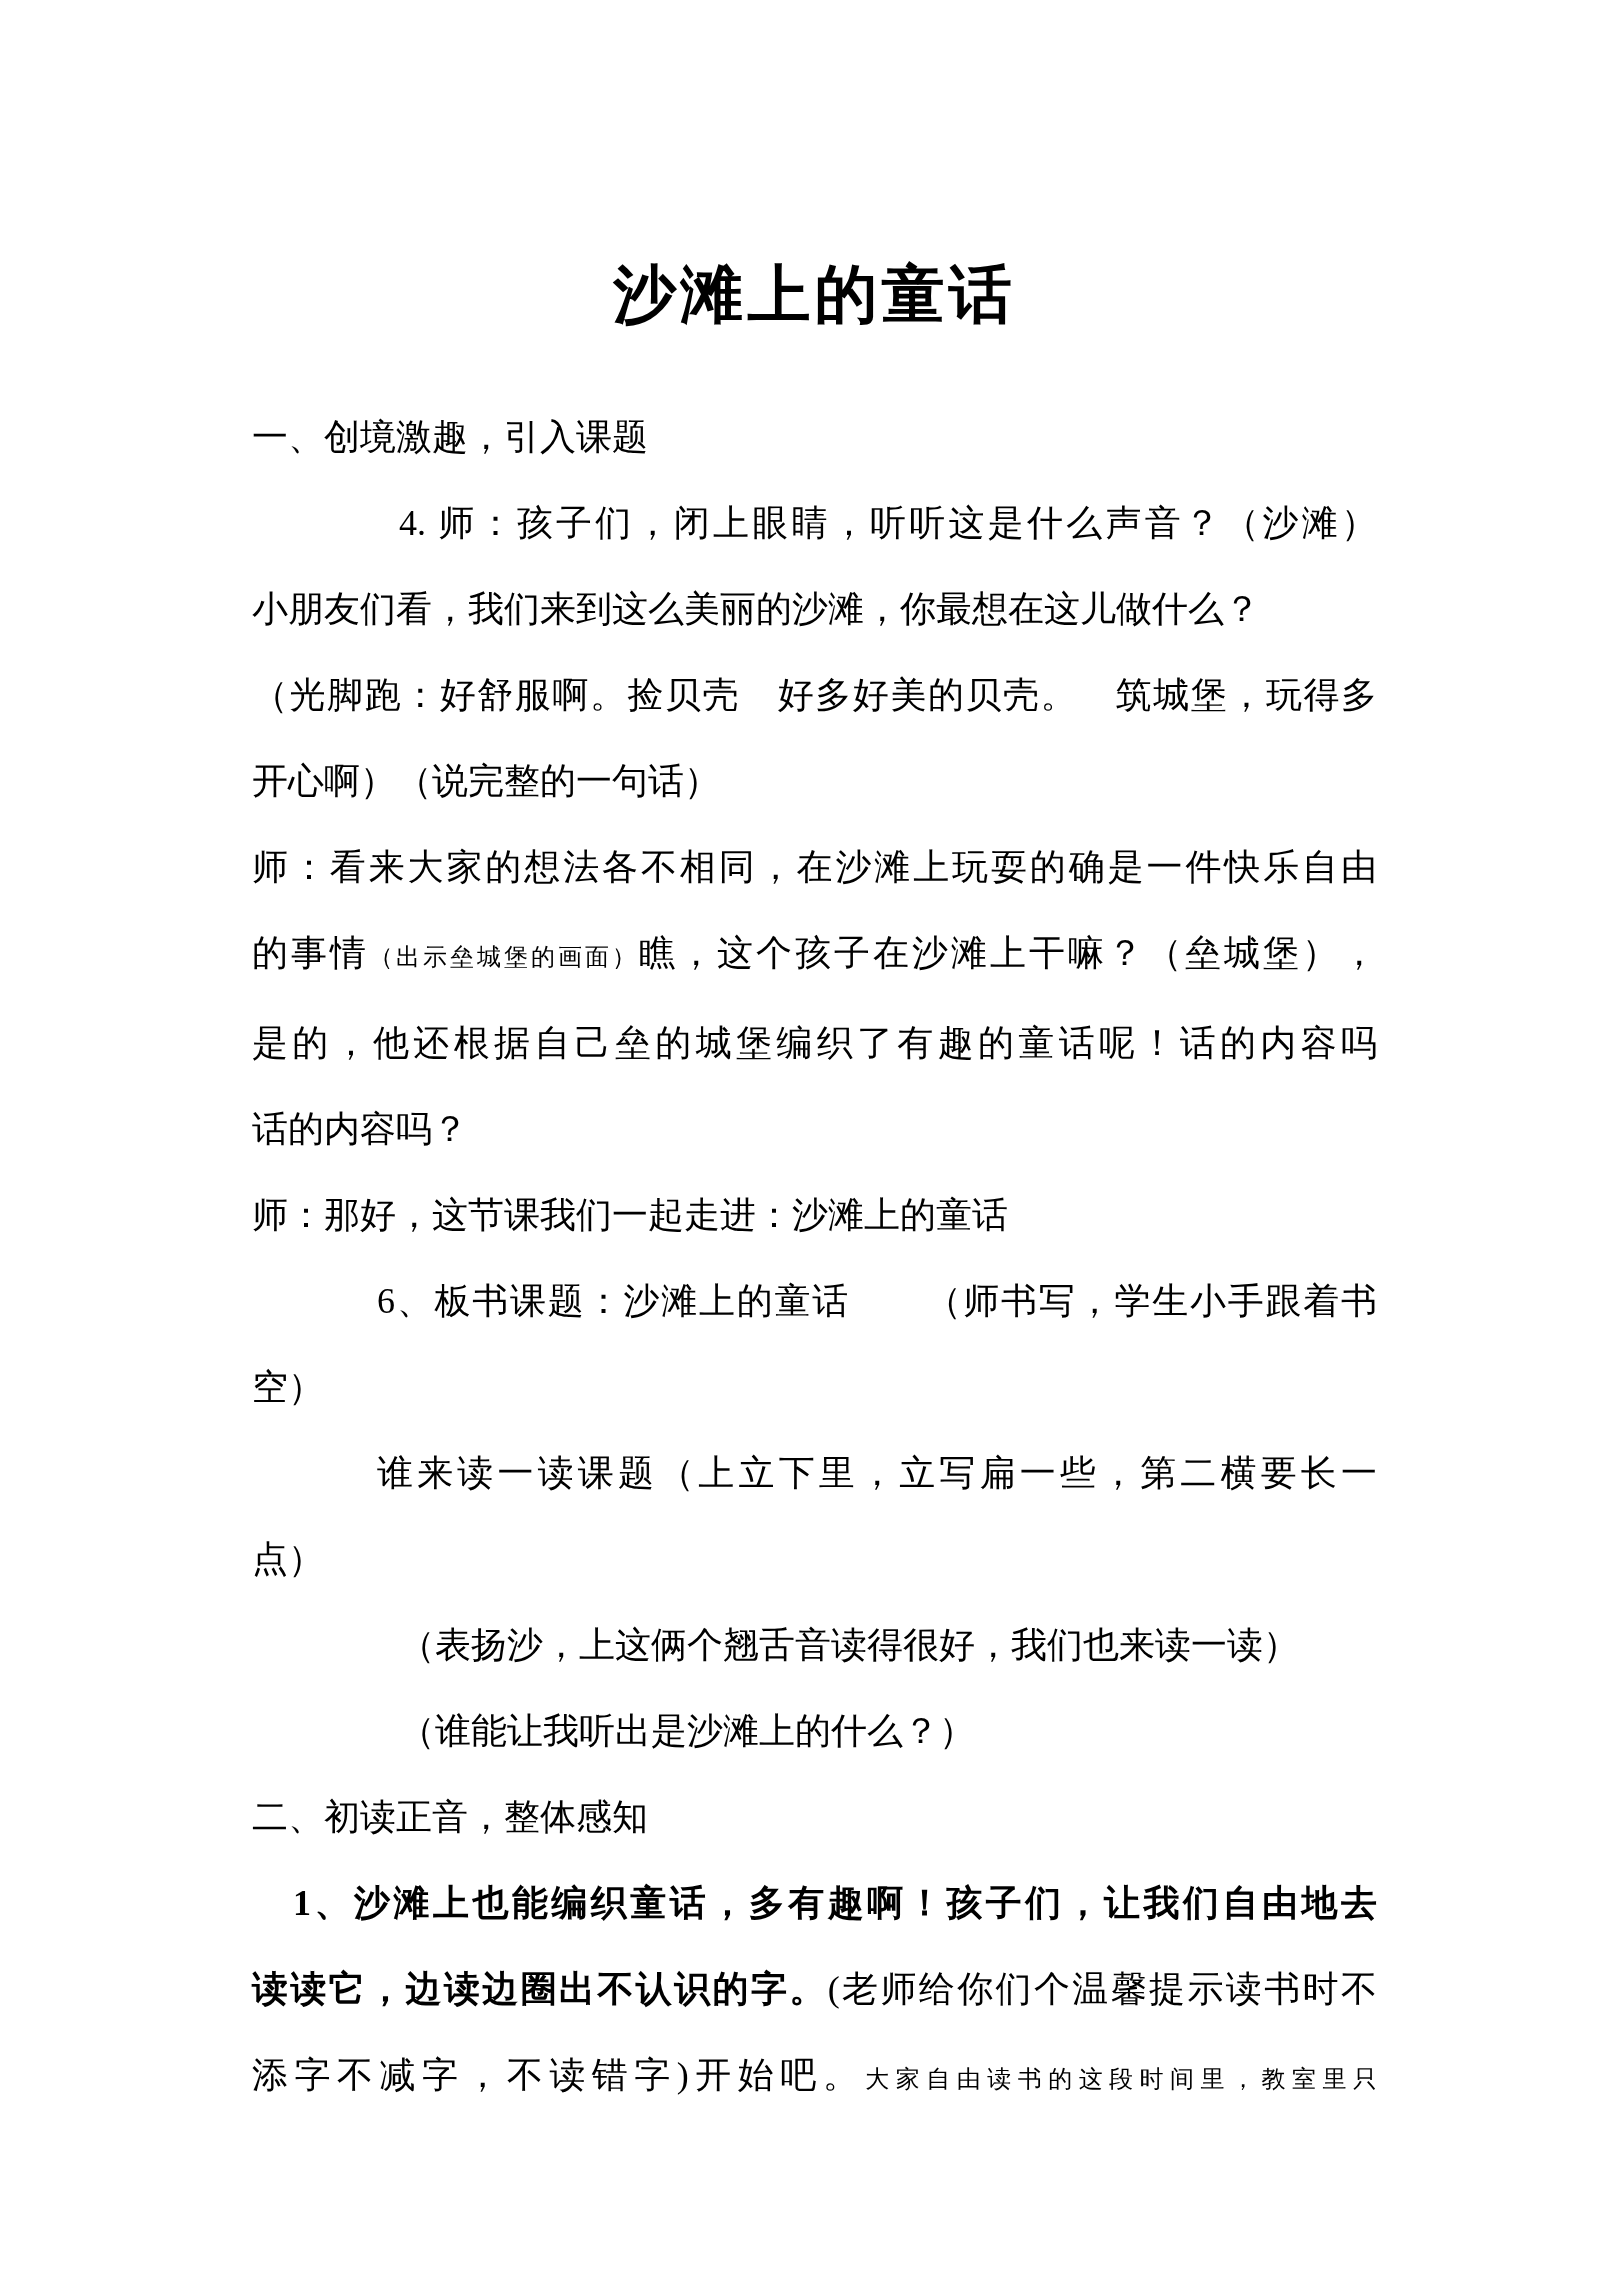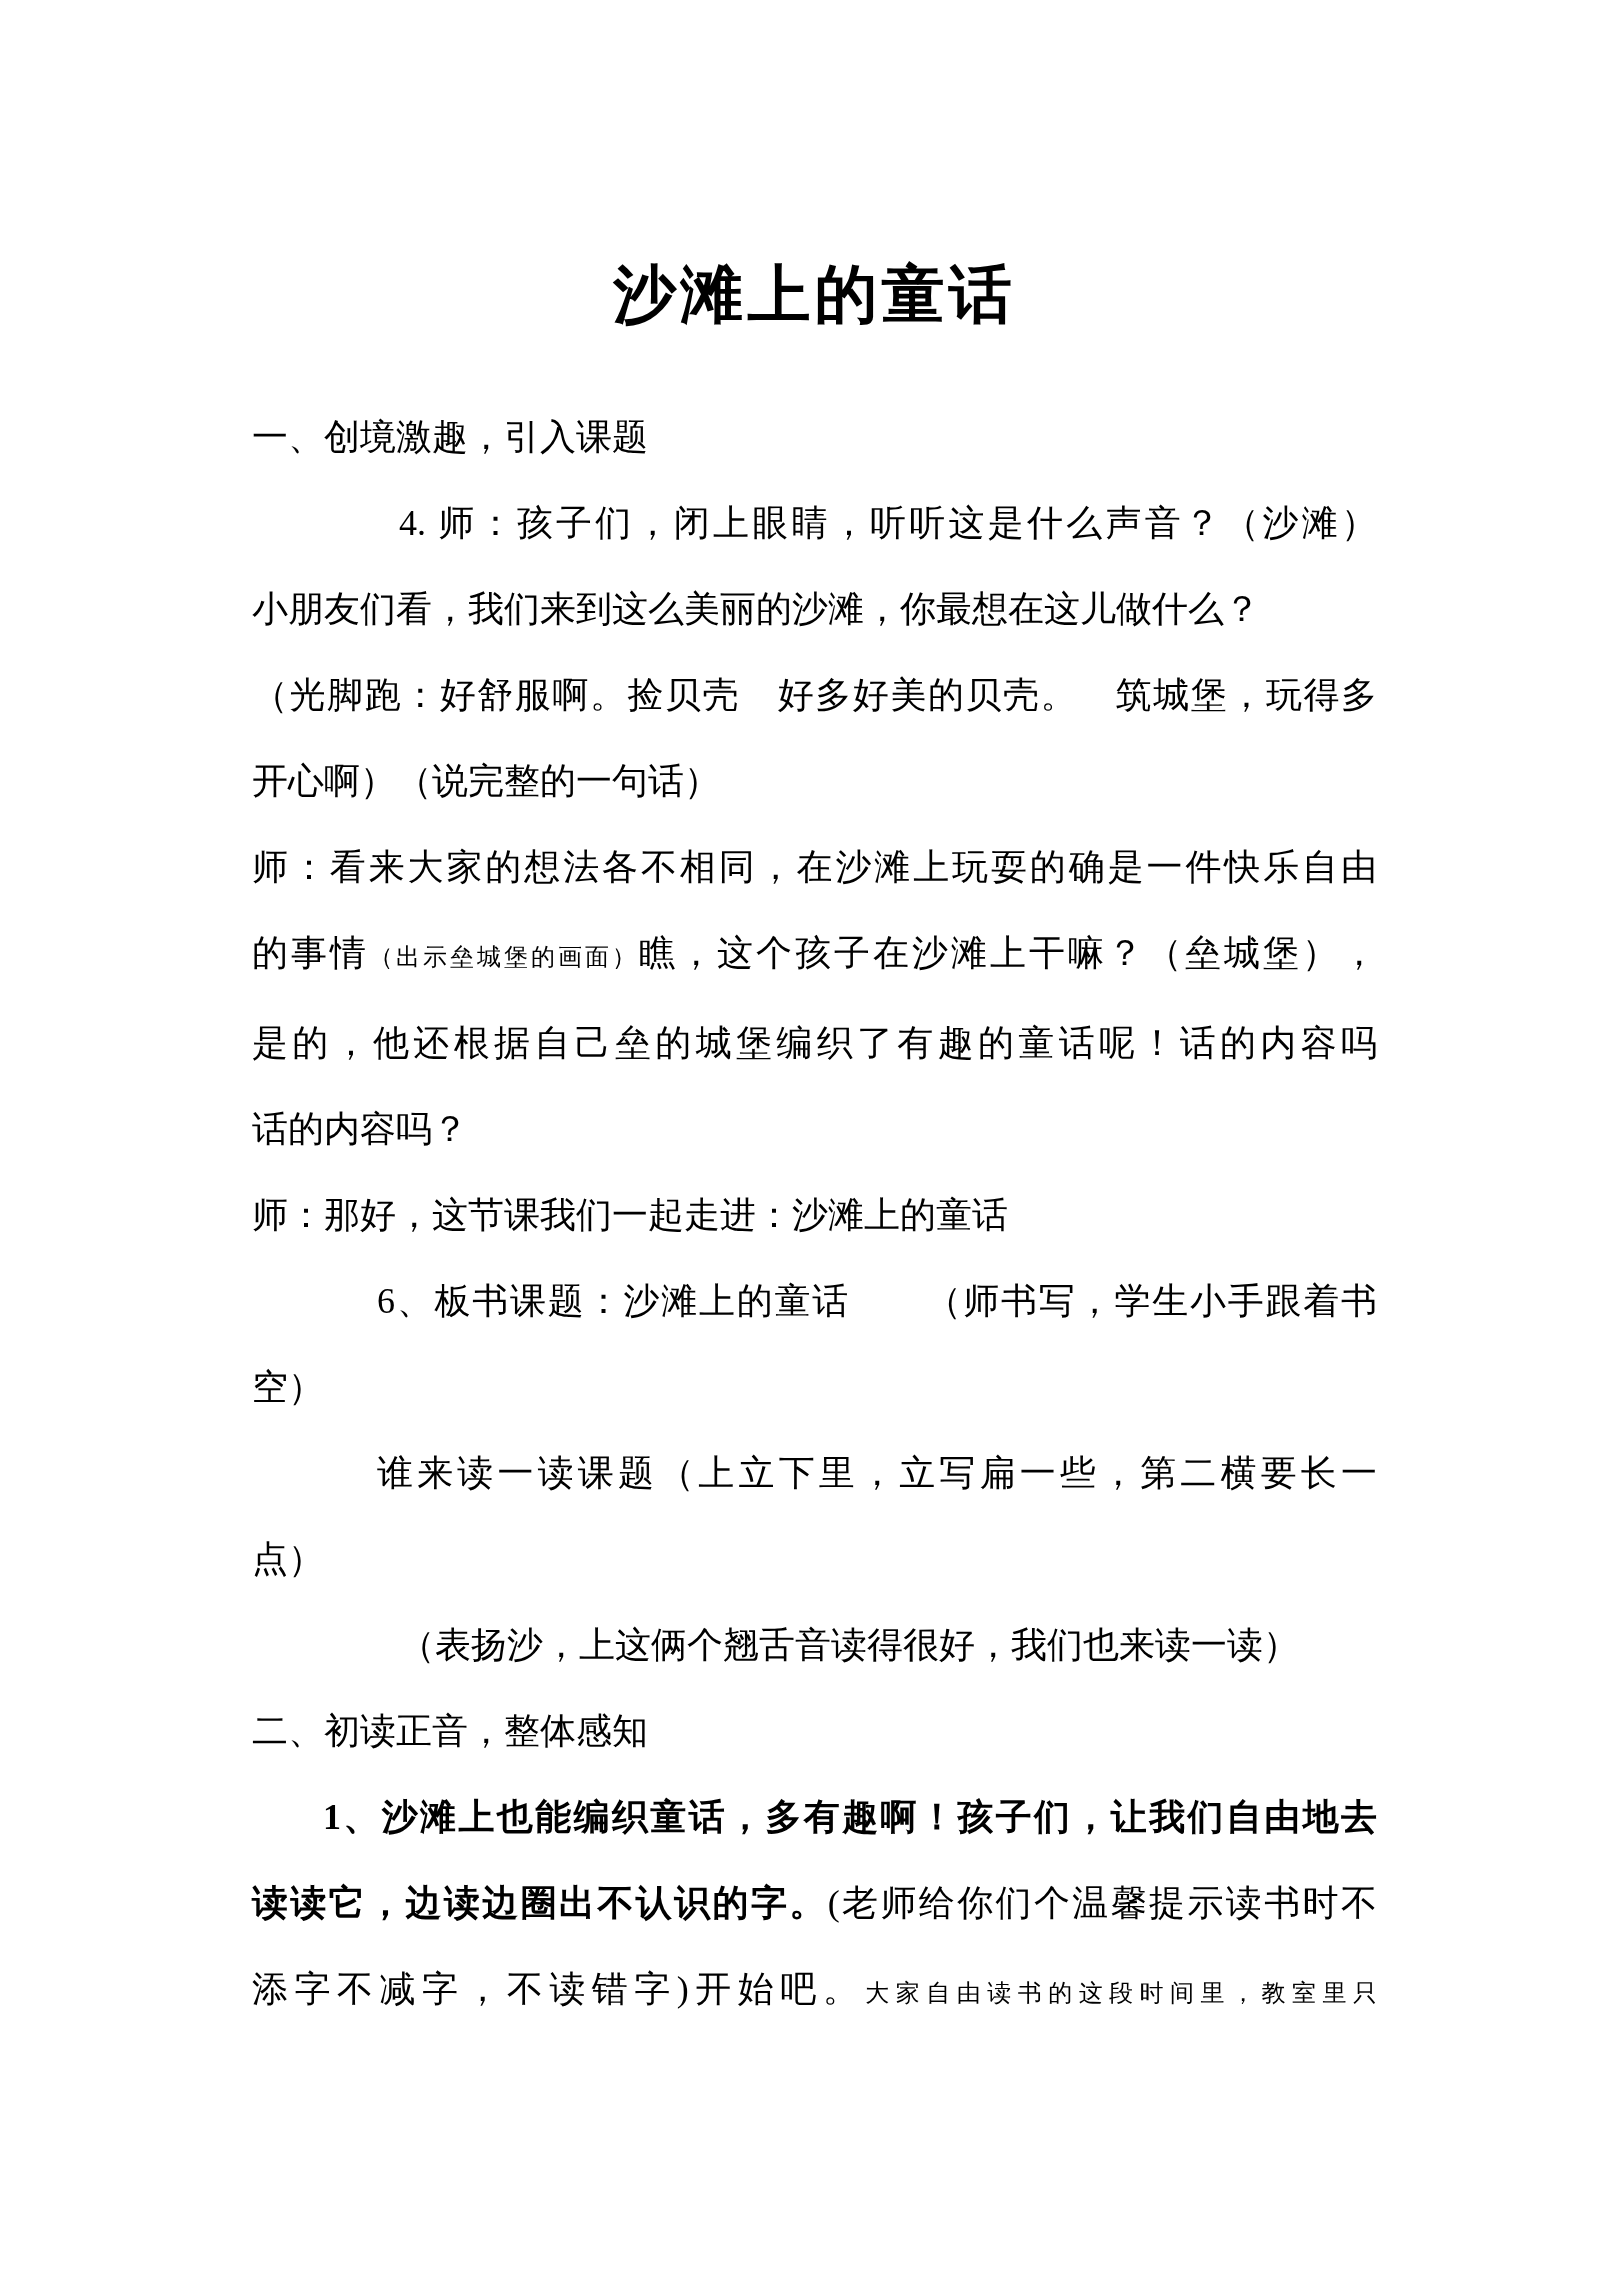--- a/index.html
+++ b/index.html
@@ -36,21 +36,21 @@
   .line {
     line-height: 86px;
     text-align: left;
   }
   .full {
     text-align: justify;
     text-align-last: justify;
   }
   .indent-a { margin-left: 147px; }
   .indent-b { margin-left: 125px; }
-  .indent-d { margin-left: 71px; }
+  .indent-d { margin-left: 41px; }
   .seg-bold { font-weight: bold; }
   .seg-small { font-size: 24px; }
   .page-number {
     position: absolute;
     top: 2185px;
     right: 228px;
     font-size: 29px;
     line-height: 34px;
   }
 </style>
@@ -87,20 +87,21 @@
       <div class="line indent-b full"><span>6、板书课题：沙滩上的童话　　（师书写，学生小手跟着书</span></div>
 
       <div class="line"><span>空）</span></div>
 
       <div class="line indent-b full"><span>谁来读一读课题（上立下里，立写扁一些，第二横要长一</span></div>
 
       <div class="line"><span>点）</span></div>
 
       <div class="line indent-a"><span>（表扬沙，上这俩个翘舌音读得很好，我们也来读一读）</span></div>
 
+      <div class="line indent-a"><span>（谁能让我听出是沙滩上的什么？）</span></div>
 
       <div class="line"><span>二、初读正音，整体感知</span></div>
 
       <div class="line indent-d full"><span class="seg-bold">1、沙滩上也能编织童话，多有趣啊！孩子们，让我们自由地去</span></div>
 
       <div class="line full"><span class="seg-bold">读读它，边读边圈出不认识的字。</span><span>(老师给你们个温馨提示读书时不</span></div>
 
       <div class="line full"><span>添字不减字，不读错字)开始吧。</span><span class="seg-small">大家自由读书的这段时间里，教室里只</span></div>
 
     </div>

